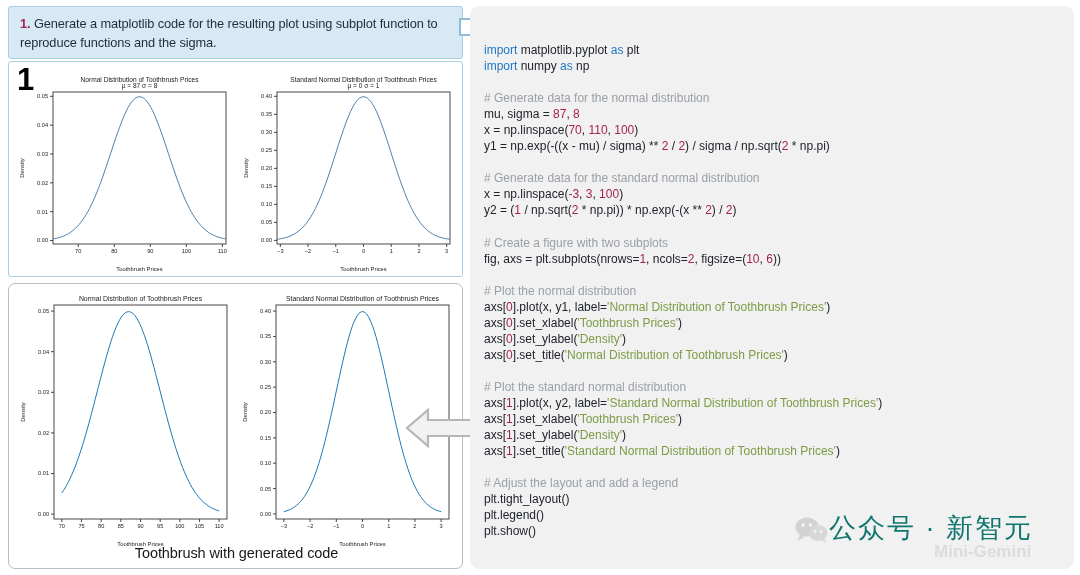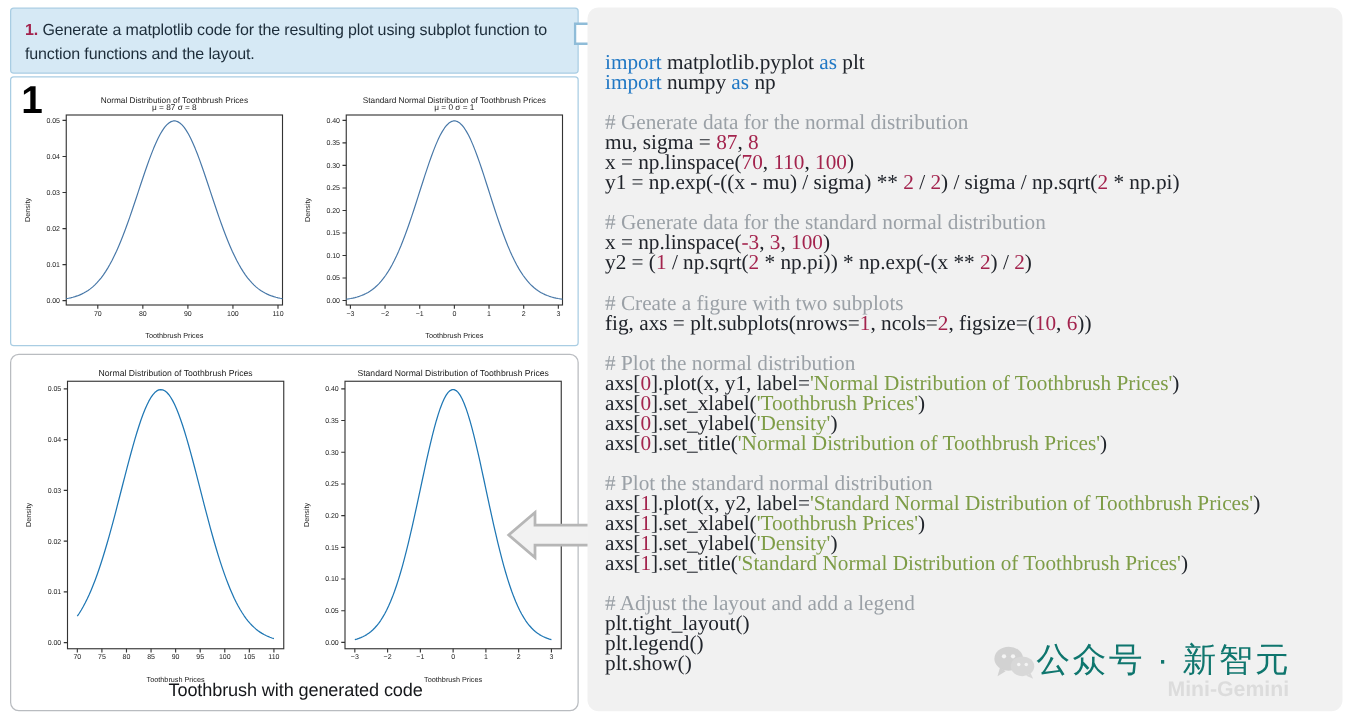--- a/index.html
+++ b/index.html
@@ -86,22 +86,22 @@
     position: absolute;
     left: 470px; top: 6px;
     width: 604px; height: 563px;
     background: #f1f1f1;
     border-radius: 9px;
     overflow: hidden;
   }
   #code-block {
     position: absolute;
     left: 14px; top: 36px;
-    font-family: Liberation Serif, serif;
-    font-size: 17px;
+    font-family: Liberation Sans, sans-serif;
+    font-size: 12px;
     line-height: 16.05px;
     color: #20242b;
     white-space: pre;
   }
   #code-block .ln { display: block; height: 16.05px; }
   .kw   { color: #1f77c4; }
   .cmt  { color: #9aa0a6; }
   .str  { color: #7d9c46; }
   .num  { color: #a3234d; }
   .fn   { color: #20242b; }
@@ -145,21 +145,21 @@
   #wm-icon { position: absolute; left: 0; top: 8px; }
 </style>
 </head>
 <body>
 
 <div id="root">
 
   <div id="left-col">
 
     <div id="prompt-box">
-      <div id="prompt-text"><span class="num">1.</span><span> Generate a matplotlib code for the resulting plot using subplot function to function functions and the layout.</span></div>
+      <div id="prompt-text"><span class="num">1.</span><span> Generate a matplotlib code for the resulting plot using subplot function to reproduce functions and the sigma.</span></div>
     </div>
 
     <div id="orig-panel">
       <div id="orig-badge">1</div>
       <div class="fig" id="fig-orig-0" style="left:4px;top:6px;width:222px;height:204px;"><svg width="222" height="204" viewBox="0 0 222 204">
             <rect x="40" y="24" width="173" height="152" fill="#fff" stroke="#333" stroke-width="0.9"></rect>
             <line x1="65.22916666666667" x2="65.22916666666667" y1="176" y2="179" stroke="#333" stroke-width="0.9"></line>
             <text x="65.22916666666667" y="184.6" font-size="5.6" font-family="&quot;Liberation Sans&quot;, sans-serif" text-anchor="middle" fill="#222">70</text>
             <line x1="101.27083333333334" x2="101.27083333333334" y1="176" y2="179" stroke="#333" stroke-width="0.9"></line>
             <text x="101.27083333333334" y="184.6" font-size="5.6" font-family="&quot;Liberation Sans&quot;, sans-serif" text-anchor="middle" fill="#222">80</text>

